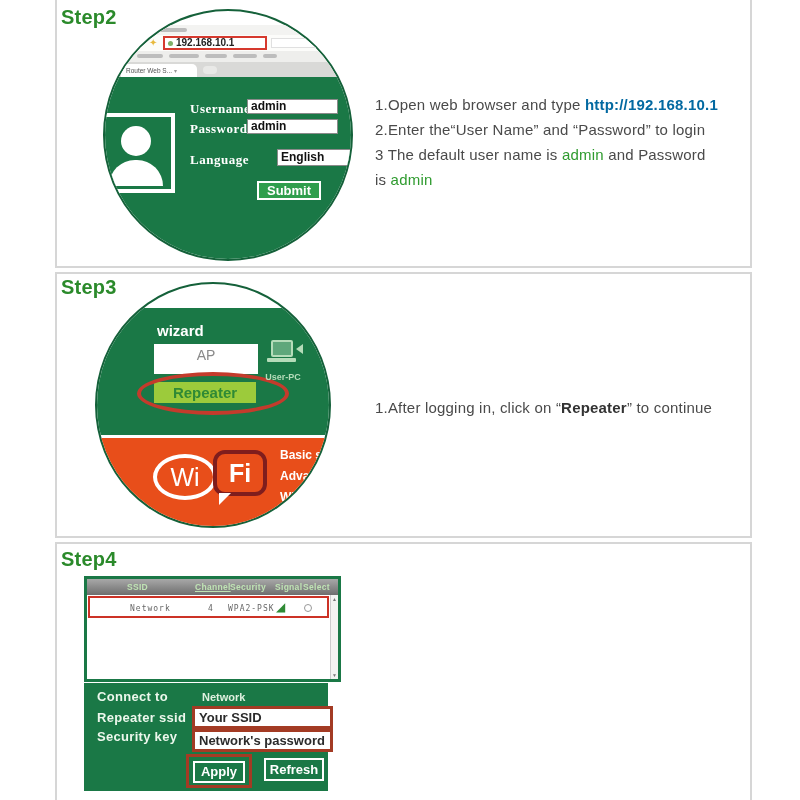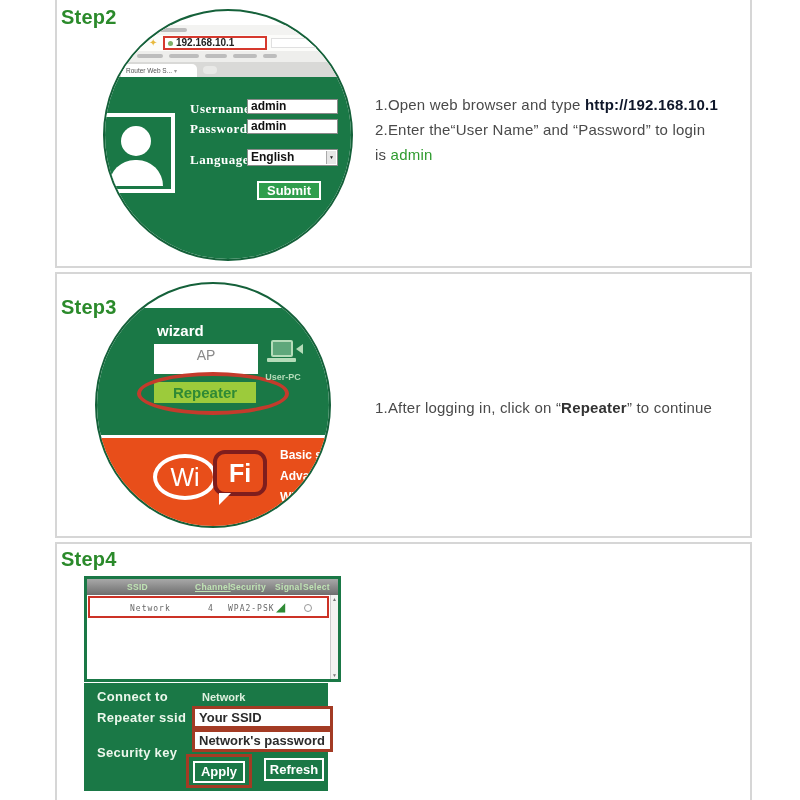--- a/index.html
+++ b/index.html
@@ -6,28 +6,28 @@
   html,body { width:800px; height:800px; background:#fff; font-family:"Liberation Sans", sans-serif; overflow:hidden; }
   .page { position:absolute; left:0; top:0; width:800px; height:800px; background:#fff; }
 
   .panel { position:absolute; left:55px; width:697px; border:2px solid #d6d6d6; background:#fff; }
   #panel2 { top:-4px;  height:272px; }
   #panel3 { top:272px; height:266px; }
   #panel4 { top:542px; height:262px; }
 
   .step-heading { position:absolute; left:4px; color:#2b8a2b; font-size:20px; font-weight:bold; letter-spacing:.2px; }
   #panel2 .step-heading { top:8px; }
-  #panel3 .step-heading { top:22px; }
+  #panel3 .step-heading { top:2px; }
   #panel4 .step-heading { top:4px;text-align:center; }
 
   
   .instr { position:absolute; width:380px; font-size:15px; color:#4a4a4a; letter-spacing:.2px; }
   .instr p { margin:0 0 9px 0; line-height:16px; white-space:nowrap; }
   .g  { color:#2f9b2f; }
-  .gb { color:#0f172a; font-weight:bold; }
+  .gb { color:#0369a1; font-weight:bold; }
   .bk { color:#333; font-weight:bold; }
   .pink { color:#e83e5e; }
   #instr2 { left:318px; top:99px; }
   #instr3 { left:318px; top:126px; }
   #instr4 { left:318px; top:86px; }
   #instr4 .indent { margin-left:13px; }
 
   
   .circle2 { position:absolute; left:46px; top:11px; width:250px; height:252px; border-radius:50%;
              border:2px solid #15613a; background:#fff; overflow:hidden; }
@@ -51,21 +51,21 @@
   .newtab { position:absolute; left:98px; top:4px; width:14px; height:8px; background:#e9e9e7; border-radius:4px; }
 
   .avatar-box { position:absolute; left:-8px; top:102px; width:78px; height:80px; border:4px solid #fff; }
   .avatar-head { position:absolute; left:50%; top:9px; transform:translateX(-50%); width:30px; height:30px; border-radius:50%; background:#fff; }
   .avatar-shoulders { position:absolute; left:50%; bottom:3px; transform:translateX(-50%); width:54px; height:26px; border-radius:27px 27px 0 0; background:#fff; }
 
   .login-lbl { position:absolute; left:85px; font-family:"Liberation Serif", serif; font-size:13px; font-weight:bold;
                color:#fff; letter-spacing:.5px; }
   .fld { position:absolute; left:142px; width:91px; height:15px; background:#fff; border:1px solid #8a8a8a;
          font-size:12px; font-weight:bold; color:#111; line-height:13px; padding:0 3px; }
-  .sel { height:17px; line-height:15px; }
+  .sel { height:17px; line-height:15px;margin-left:30px; }
   .sel-arrow { position:absolute; right:1px; top:1px; width:10px; height:13px; background:#e6e6e6; border-left:1px solid #aaa;
                font-size:5px; color:#222; text-align:center; line-height:13px; }
   .submit-btn { position:absolute; left:152px; top:170px; width:64px; height:19px; background:#2f9e4d;
                 border:2px solid #fff; color:#fff; font-weight:bold; font-size:13px; text-align:center; line-height:15px; }
 
   
   .circle3 { position:absolute; left:38px; top:8px; width:236px; height:246px; border-radius:50%;
              border:2px solid #15613a; background:#fff; overflow:hidden; }
   .green-band { position:absolute; left:0; right:0; top:24px; height:127px; background:#1a7846; }
   .orange-band { position:absolute; left:0; right:0; top:154px; bottom:0; background:#e84e1a; }
@@ -165,20 +165,21 @@
       <span class="fld sel" style="top:138px;">
         <span>English</span>
         <span class="sel-arrow">▼</span>
       </span>
       <span class="submit-btn">Submit</span>
     </div>
 
     <div class="instr" id="instr2">
       <p><span>1.Open web browser and type </span><span class="gb">http://192.168.10.1</span></p>
       <p><span>2.Enter the“User Name” and “Password” to login</span></p>
+      <p><span>3 The default user name is </span><span class="g">admin</span><span> and Password</span></p>
       <p><span>is </span><span class="g">admin</span></p>
     </div>
   </section>
 
   <section class="panel" id="panel3">
     <div class="step-heading">Step3</div>
 
     <div class="circle3">
       <div class="green-band"></div>
       <div class="orange-band"></div>
@@ -230,21 +231,21 @@
         <span class="up">▲</span>
         <span class="dn">▼</span>
       </div>
     </div>
 
     <div class="green-form">
       <span class="gf-lbl" style="top:6px;">Connect to</span>
       <span class="gf-val">Network</span>
       <span class="gf-lbl" style="top:27px;">Repeater ssid</span>
       <span class="f-input in1">Your SSID</span>
-      <span class="gf-lbl" style="top:62px;">Security key</span>
+      <span class="gf-lbl" style="top:46px;">Security key</span>
       <span class="f-input in2">Network's password</span>
       <span class="apply-wrap">
         <span class="apply-btn">Apply</span>
       </span>
       <span class="refresh-btn">Refresh</span>
     </div>
 
   </section>
 
 </div>

